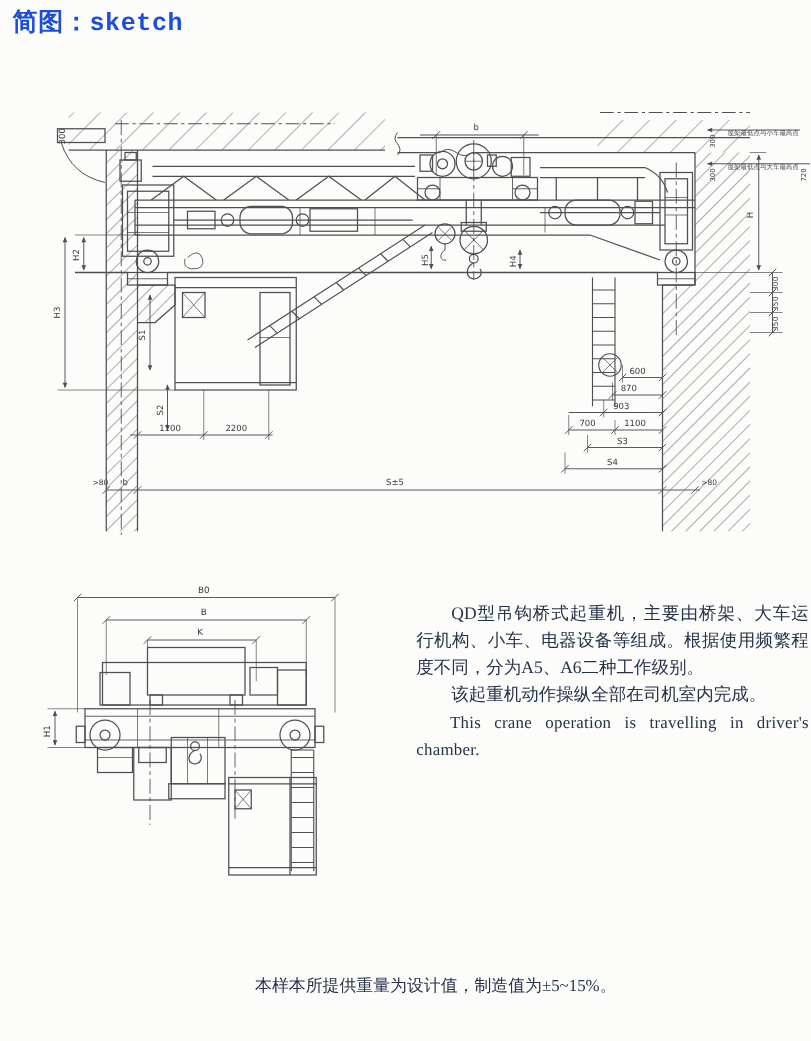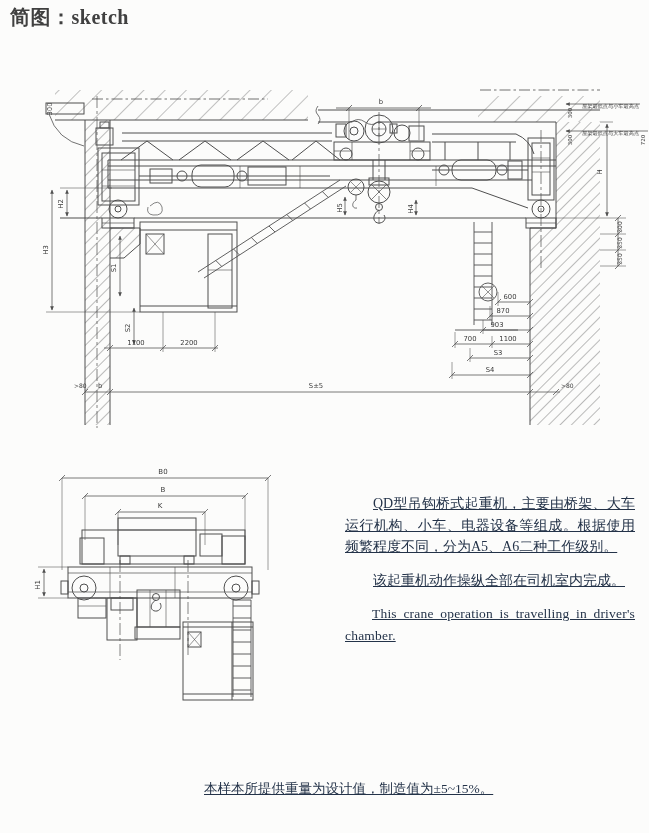--- a/index.html
+++ b/index.html
@@ -3,30 +3,30 @@
 <meta charset="utf-8">
 <style>
   html,body{margin:0;padding:0;background:#e8e8e6;}
   .page{
     position:relative;width:649px;height:833px;margin:0 auto;
     background:#fcfcfb;overflow:hidden;
     font-family:"Liberation Serif",serif;color:#243349;
   }
   .title{
     position:absolute;left:10px;top:4px;margin:0;
-    font-family:Liberation Serif, serif;
-    font-size:20px;font-weight:700;color:#404040;letter-spacing:.5px;
+    font-family:Liberation Mono, monospace;
+    font-size:20px;font-weight:700;color:#1d4ed8;letter-spacing:.5px;
   }
   svg.drawing{position:absolute;left:0;top:0;}
   .desc{position:absolute;left:333px;top:481px;width:314px;}
-  .desc p{margin:12px;text-align:justify;text-indent:2em;text-decoration:underline;}
+  .desc p{margin:0;text-align:justify;text-indent:2em;}
   .desc p.zh{font-size:14px;line-height:21.5px;}
   .desc p.en{font-size:13.5px;line-height:22px;word-spacing:2px;letter-spacing:.2px;}
   .desc p.en-first{margin-top:10px;}
-  .footnote{position:absolute;left:204px;top:779px;text-decoration:underline;}
+  .footnote{position:absolute;left:204px;top:779px;}
   .footnote p{margin:0;}
   .footnote .zh{font-size:13.5px;line-height:20px;}
   .footnote .en{font-size:12.5px;line-height:20px;word-spacing:1px;}
   text{font-family:"DejaVu Sans",sans-serif;fill:#3a3a3a;}
 </style>
 </head>
 <body>
 
 <div class="page">
 

